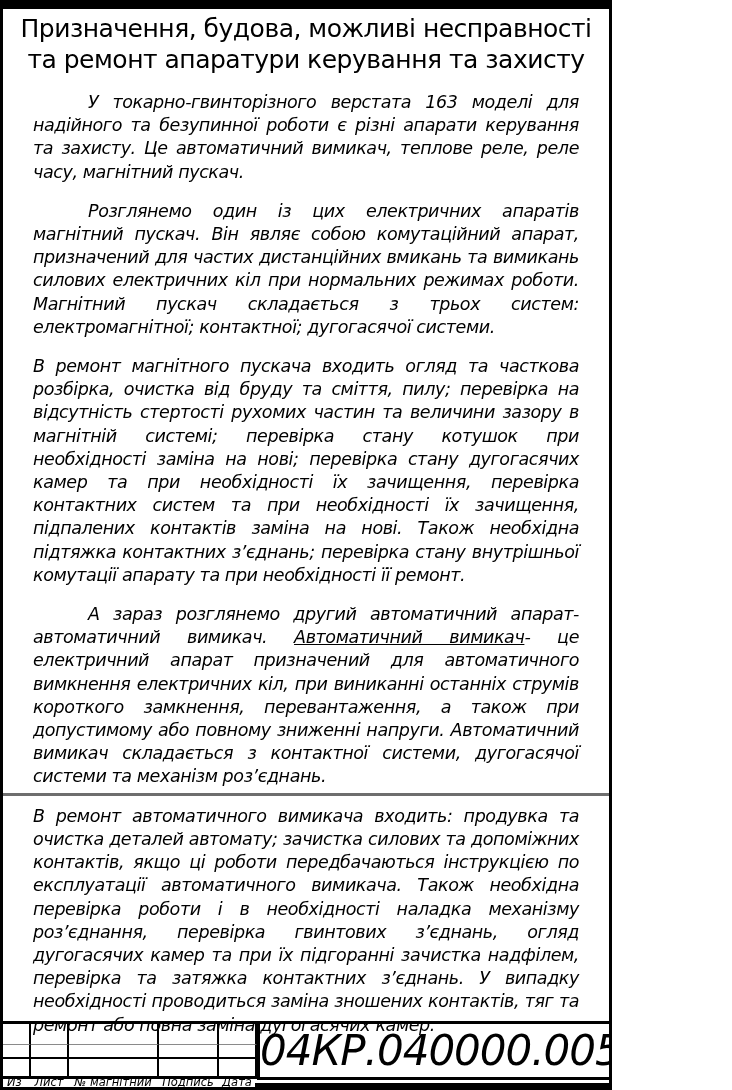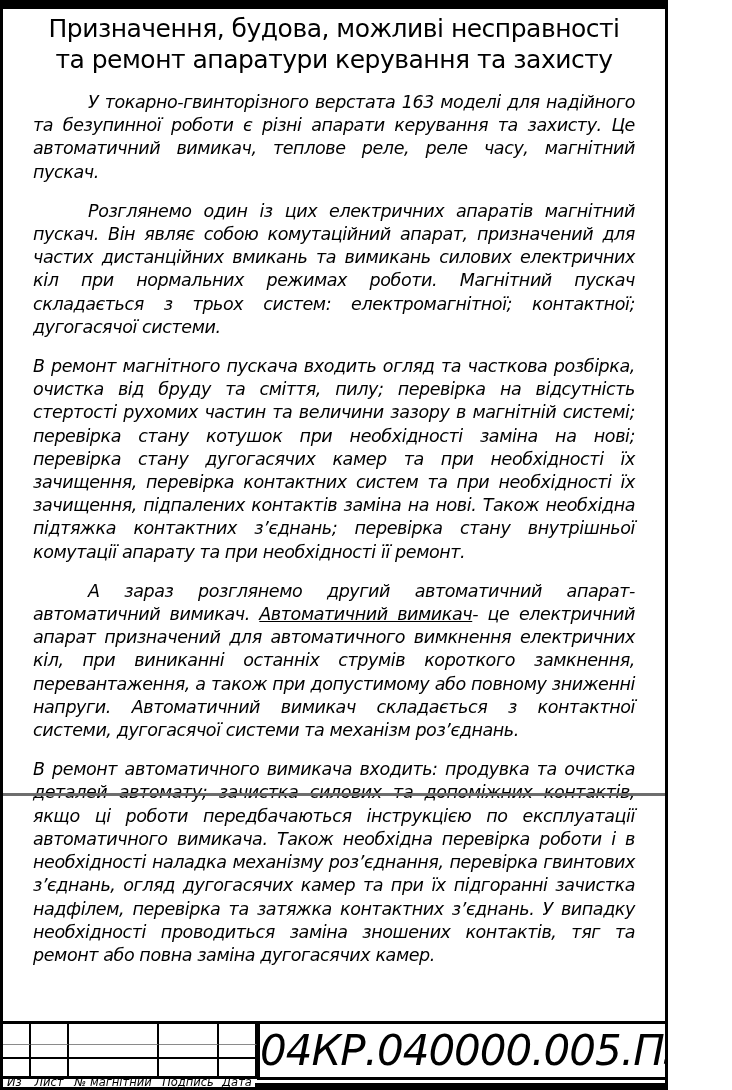--- a/index.html
+++ b/index.html
@@ -2,21 +2,21 @@
 <html><head>
 <meta charset="utf-8">
 <style>
   html, body {
     margin: 0;
     padding: 0;
     background: #fff;
   }
   .page {
     position: relative;
-    width: 668px;
+    width: 612px;
     height: 1090px;
     box-sizing: border-box;
     background: #ffffff;
     border: 3px solid #000;
     border-top: 9px solid #000;
     font-family: "DejaVu Sans", sans-serif;
     color: #000;
     overflow: hidden;
   }
   .doc-title {

